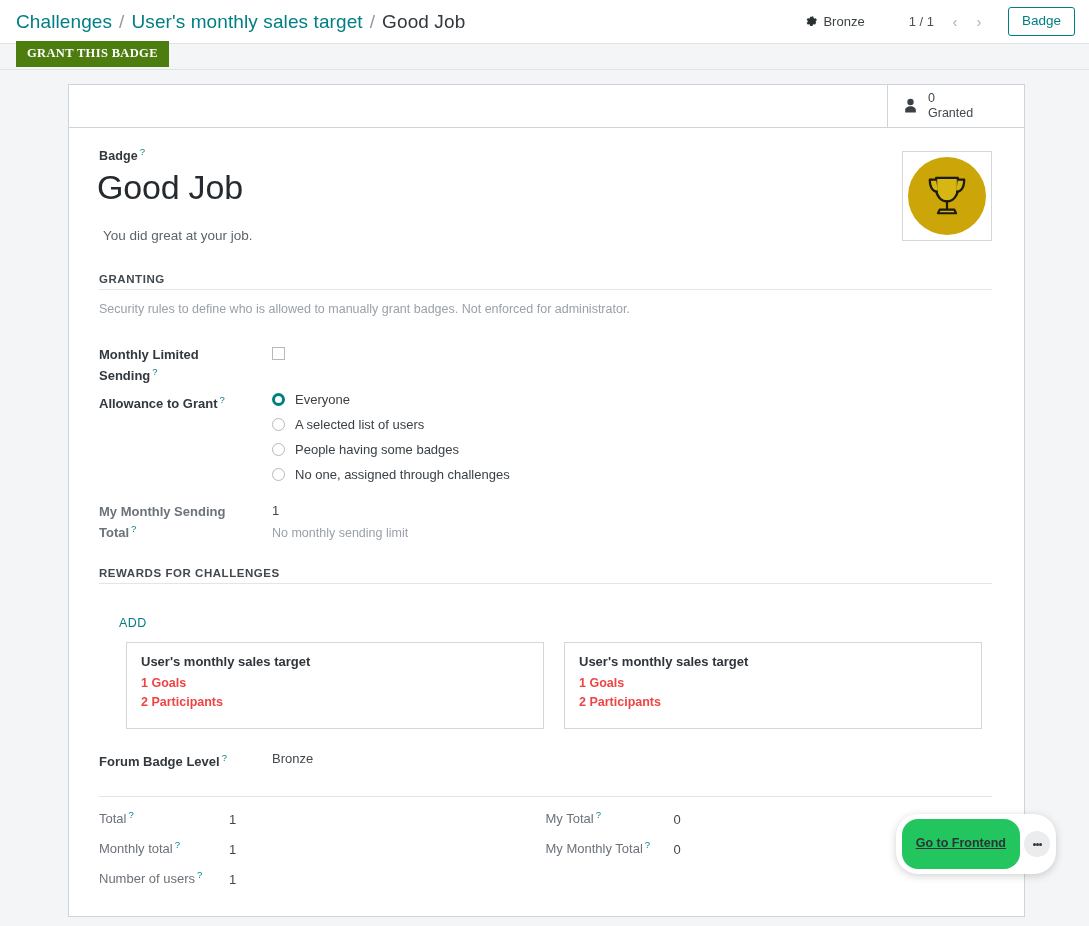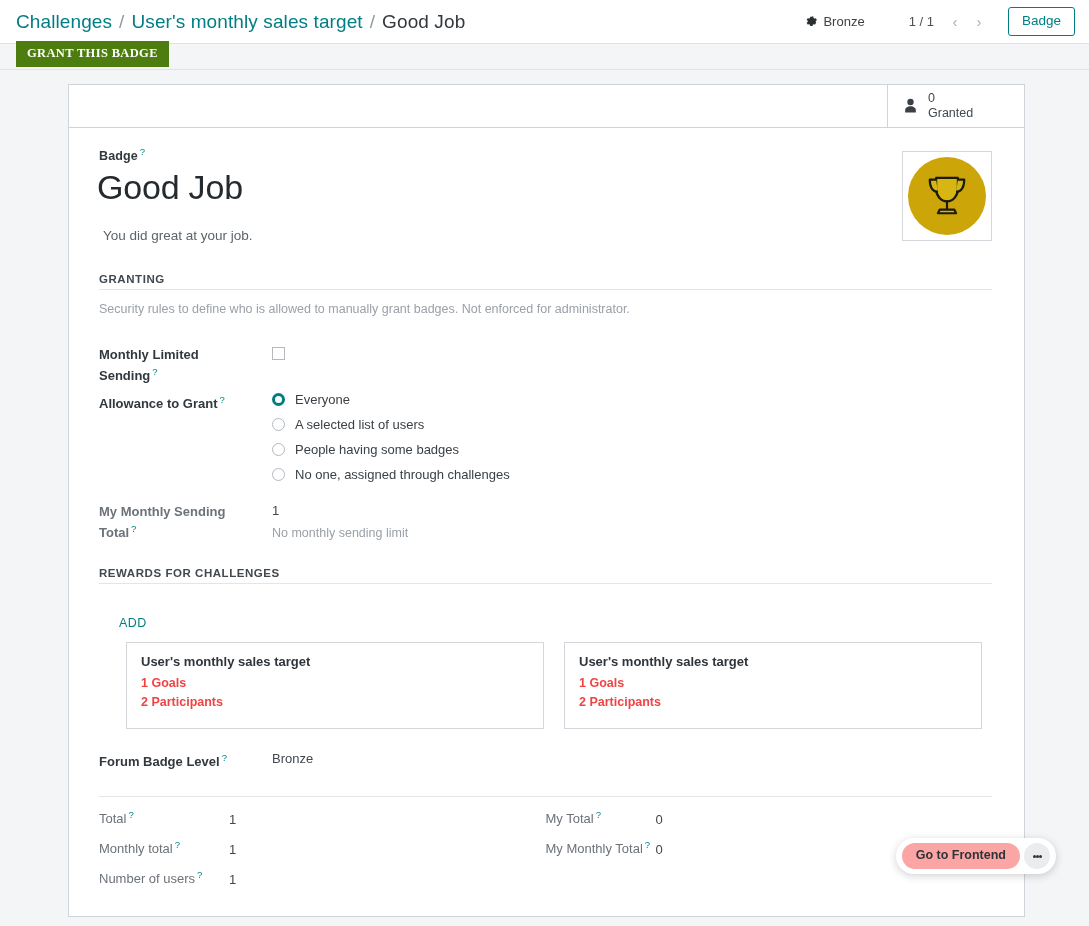--- a/index.html
+++ b/index.html
@@ -346,45 +346,46 @@
     width: 130px;
     flex: none;
     font-size: 13px;
     color: #6b7279;
     font-weight: 400;
   }
   .stat-val {
     font-size: 13px;
     color: #41484e;
   }
-  .stats-col.right .stat-label { width: 110px; }
+  .stats-col.right .stat-label { width: 128px; }
 
   
   .frontend-pill {
     position: absolute;
     right: 33px;
     bottom: 52px;
     display: flex;
     align-items: center;
     gap: 4px;
     background: #ffffff;
     border-radius: 22px;
     padding: 5px 6px 5px 6px;
     box-shadow: 0 2px 9px rgba(0,0,0,.18);
     z-index: 30;
   }
   .pill-main {
-    background: #fca5a5;
+    background: #22c55e;
     border-radius: 16px;
-    padding: 6px 14px;
+    padding: 18px 14px;
     font-size: 12.5px;
     font-weight: 700;
     color: #2e3337;
     cursor: pointer;
     line-height: 1.1;
+    text-decoration: underline;
   }
   .pill-dots {
     background: #ebecee;
     border-radius: 50%;
     width: 26px; height: 26px;
     display: flex; align-items: center; justify-content: center;
     cursor: pointer;
   }
   .dot {
     width: 3px; height: 3px; border-radius: 50%;

